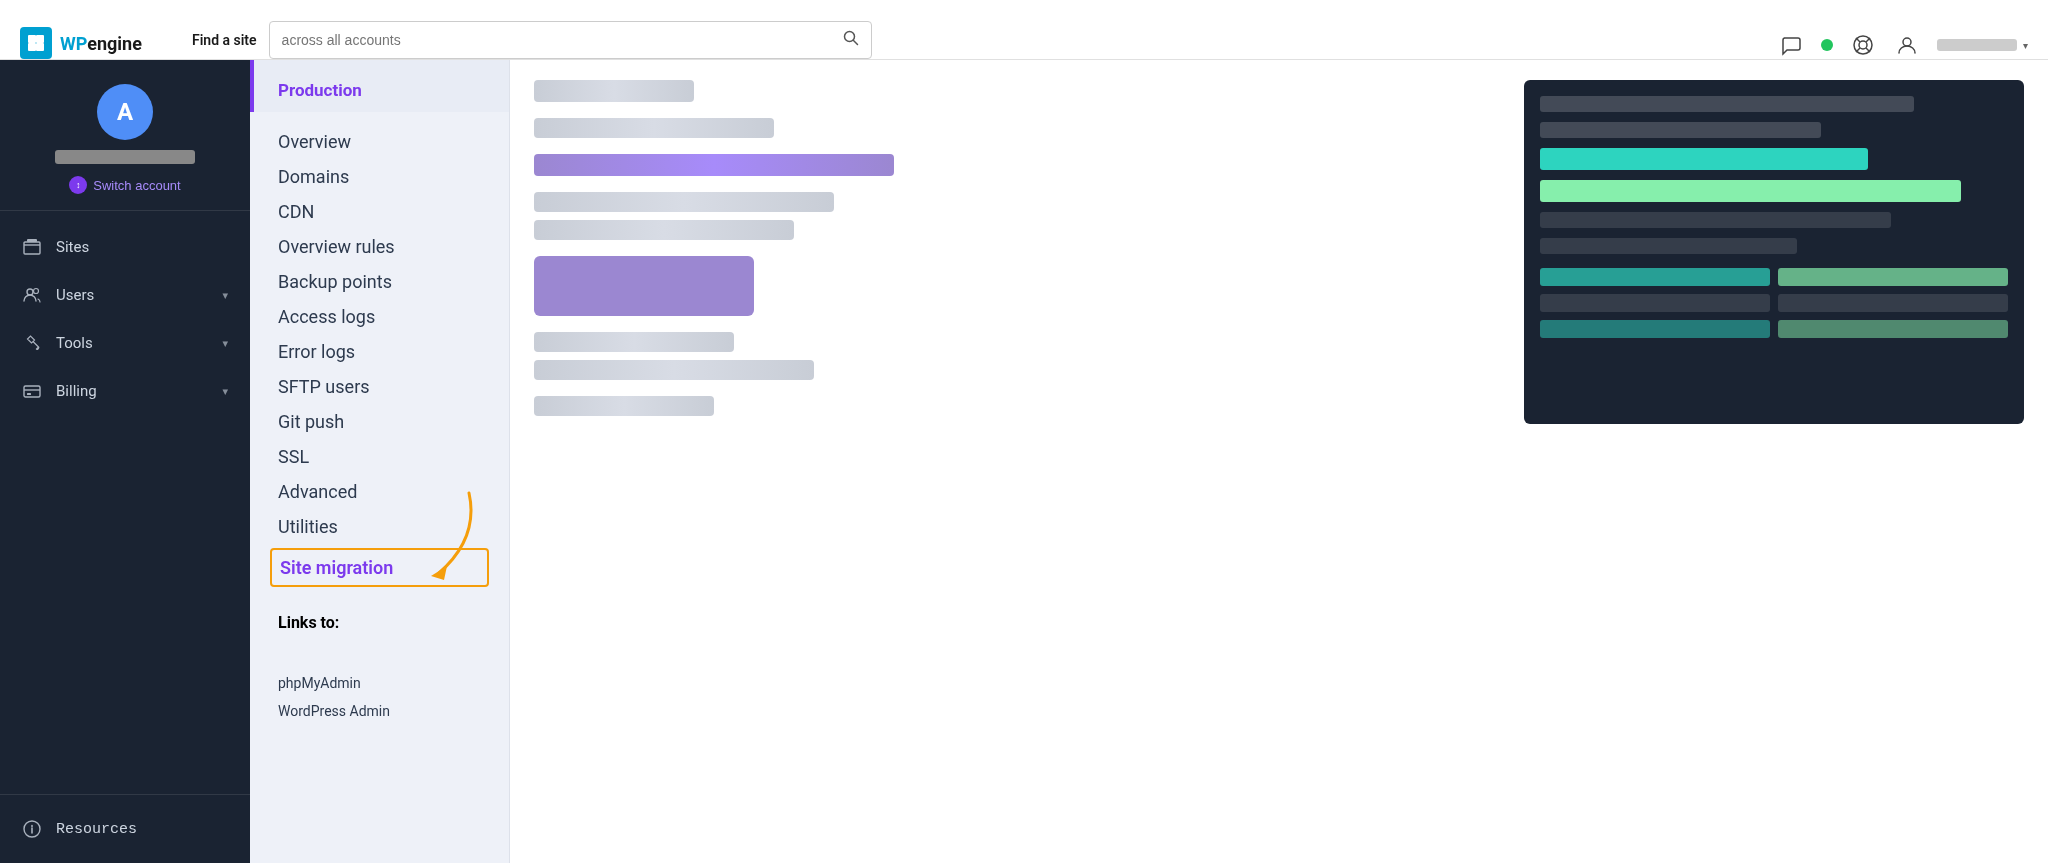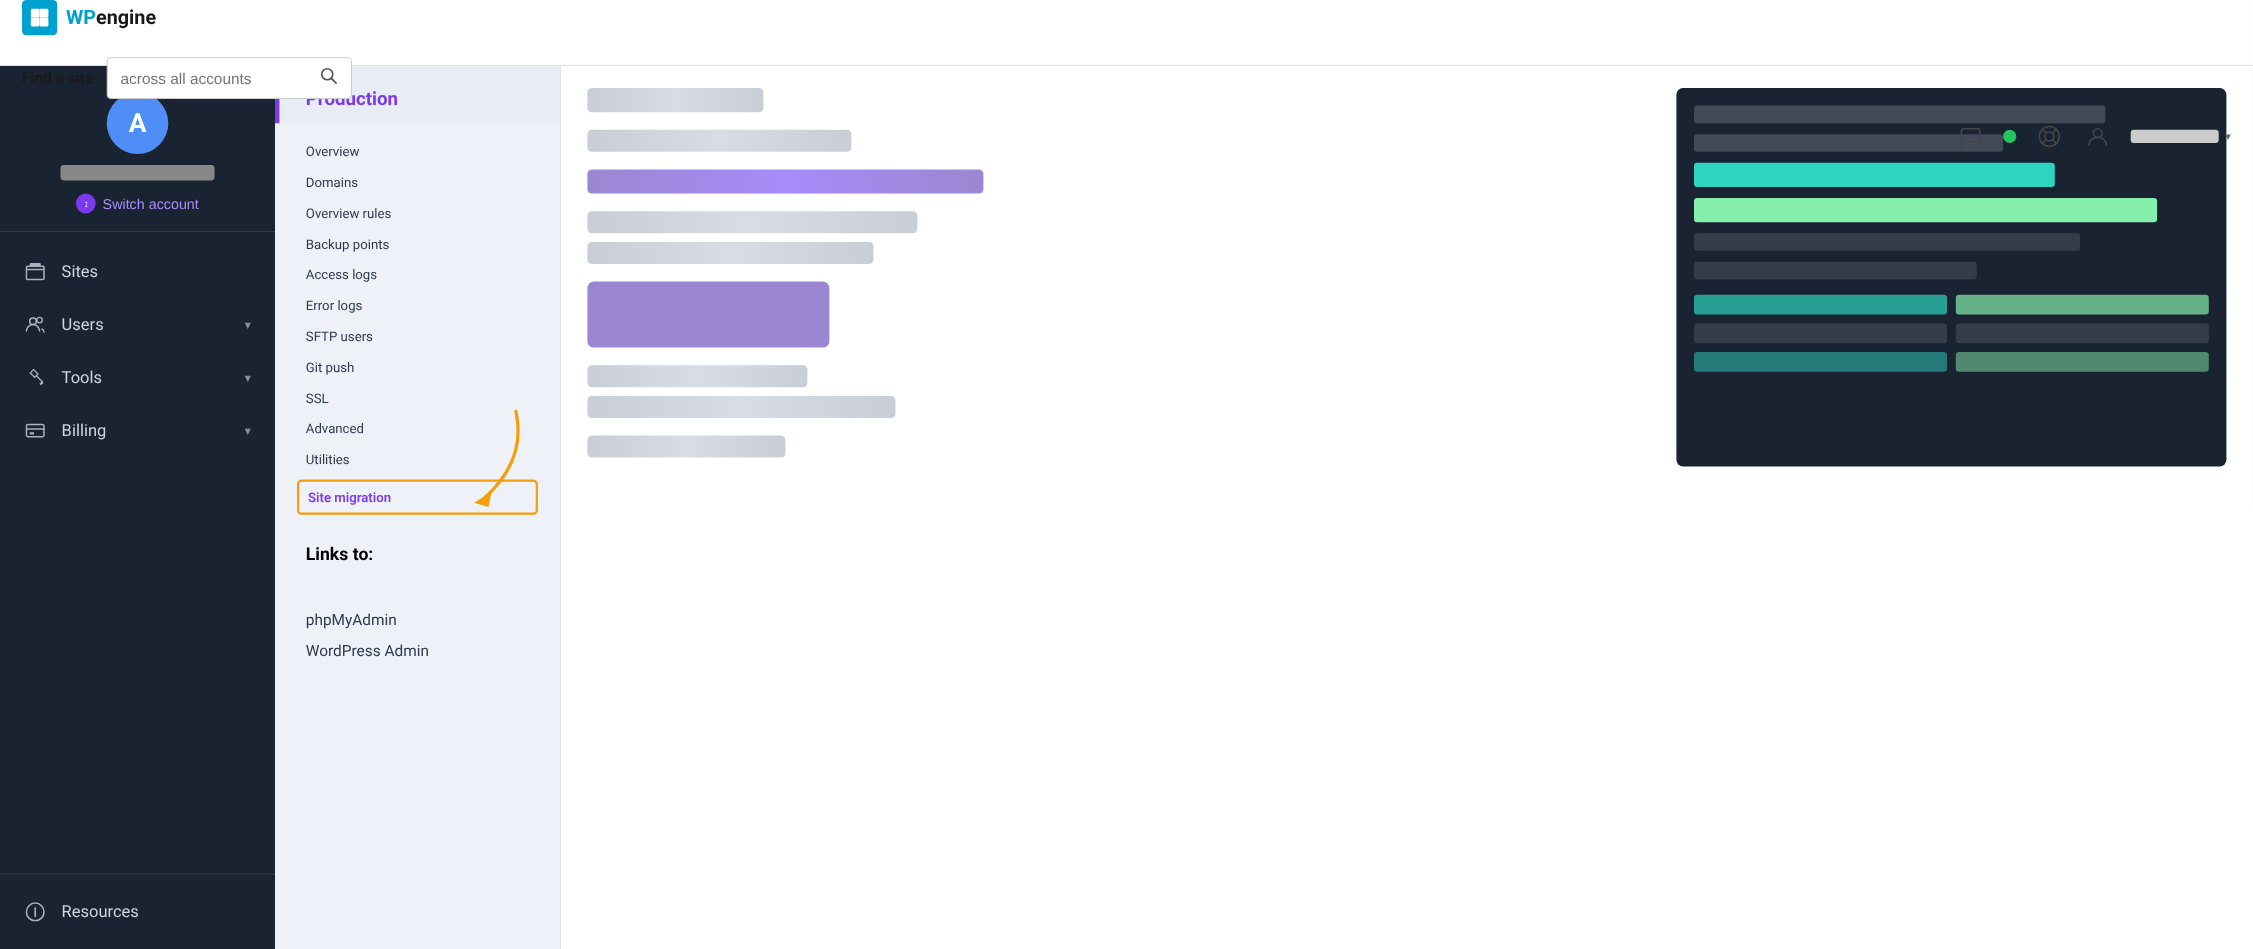--- a/index.html
+++ b/index.html
@@ -4,26 +4,25 @@
   <style>
     * { margin: 0; padding: 0; box-sizing: border-box; }
     body { font-family: -apple-system, BlinkMacSystemFont, 'Segoe UI', Roboto, sans-serif; background: #f5f5f5; display: flex; flex-direction: column; height: 863px; overflow: hidden; }
 
     
     .header {
       background: #fff;
       border-bottom: 1px solid #e0e0e0;
       height: 60px;
       display: flex;
-      align-items: flex-start;
+      align-items: flex-end;
       padding: 0 20px;
-      gap: 20px;
+      gap: 32px;
       flex-shrink: 0;
       z-index: 10;
-      flex-direction: column;
     }
     .logo {
       display: flex;
       align-items: center;
       gap: 8px;
       font-weight: 700;
       font-size: 18px;
       color: #1a1a1a;
       min-width: 140px;
     }
@@ -197,20 +196,21 @@
       align-items: center;
       justify-content: center;
       opacity: 0.8;
     }
     .nav-label { flex: 1; }
     .nav-chevron { font-size: 11px; opacity: 0.6; }
 
     .sidebar-bottom {
       padding: 14px 22px;
       border-top: 1px solid rgba(255,255,255,0.1);
+      font-family: Liberation Mono, monospace;
     }
     .nav-item-bottom {
       display: flex;
       align-items: center;
       gap: 14px;
       padding: 10px 0;
       color: #cdd5e0;
       font-size: 15px;
       cursor: pointer;
     }
@@ -240,21 +240,21 @@
       font-size: 17px;
       font-weight: 700;
       color: #7c3aed;
     }
     .site-nav-list {
       list-style: none;
       padding: 12px 0;
     }
     .site-nav-list li {
       padding: 7px 28px;
-      font-size: 12px;
+      font-size: 18px;
       color: #2d3a4e;
       cursor: pointer;
     }
 
     .site-migration-item {
       margin: 4px 20px;
       padding: 7px 8px !important;
       border: 2px solid #f59e0b !important;
       border-radius: 4px;
       color: #7c3aed !important;
@@ -425,20 +425,21 @@
 
   <div class="content-area">
 
     <div class="site-nav-panel">
       <div class="site-nav-header">
         <div class="site-nav-title">Production</div>
       </div>
       <ul class="site-nav-list">
         <li>Overview</li>
         <li>Domains</li>
+        <li>CDN</li>
         <li>Overview rules</li>
         <li>Backup points</li>
         <li>Access logs</li>
         <li>Error logs</li>
         <li>SFTP users</li>
         <li>Git push</li>
         <li>SSL</li>
         <li>Advanced</li>
         <li>Utilities</li>
         <li class="site-migration-item" style="list-style:none;">Site migration</li>

